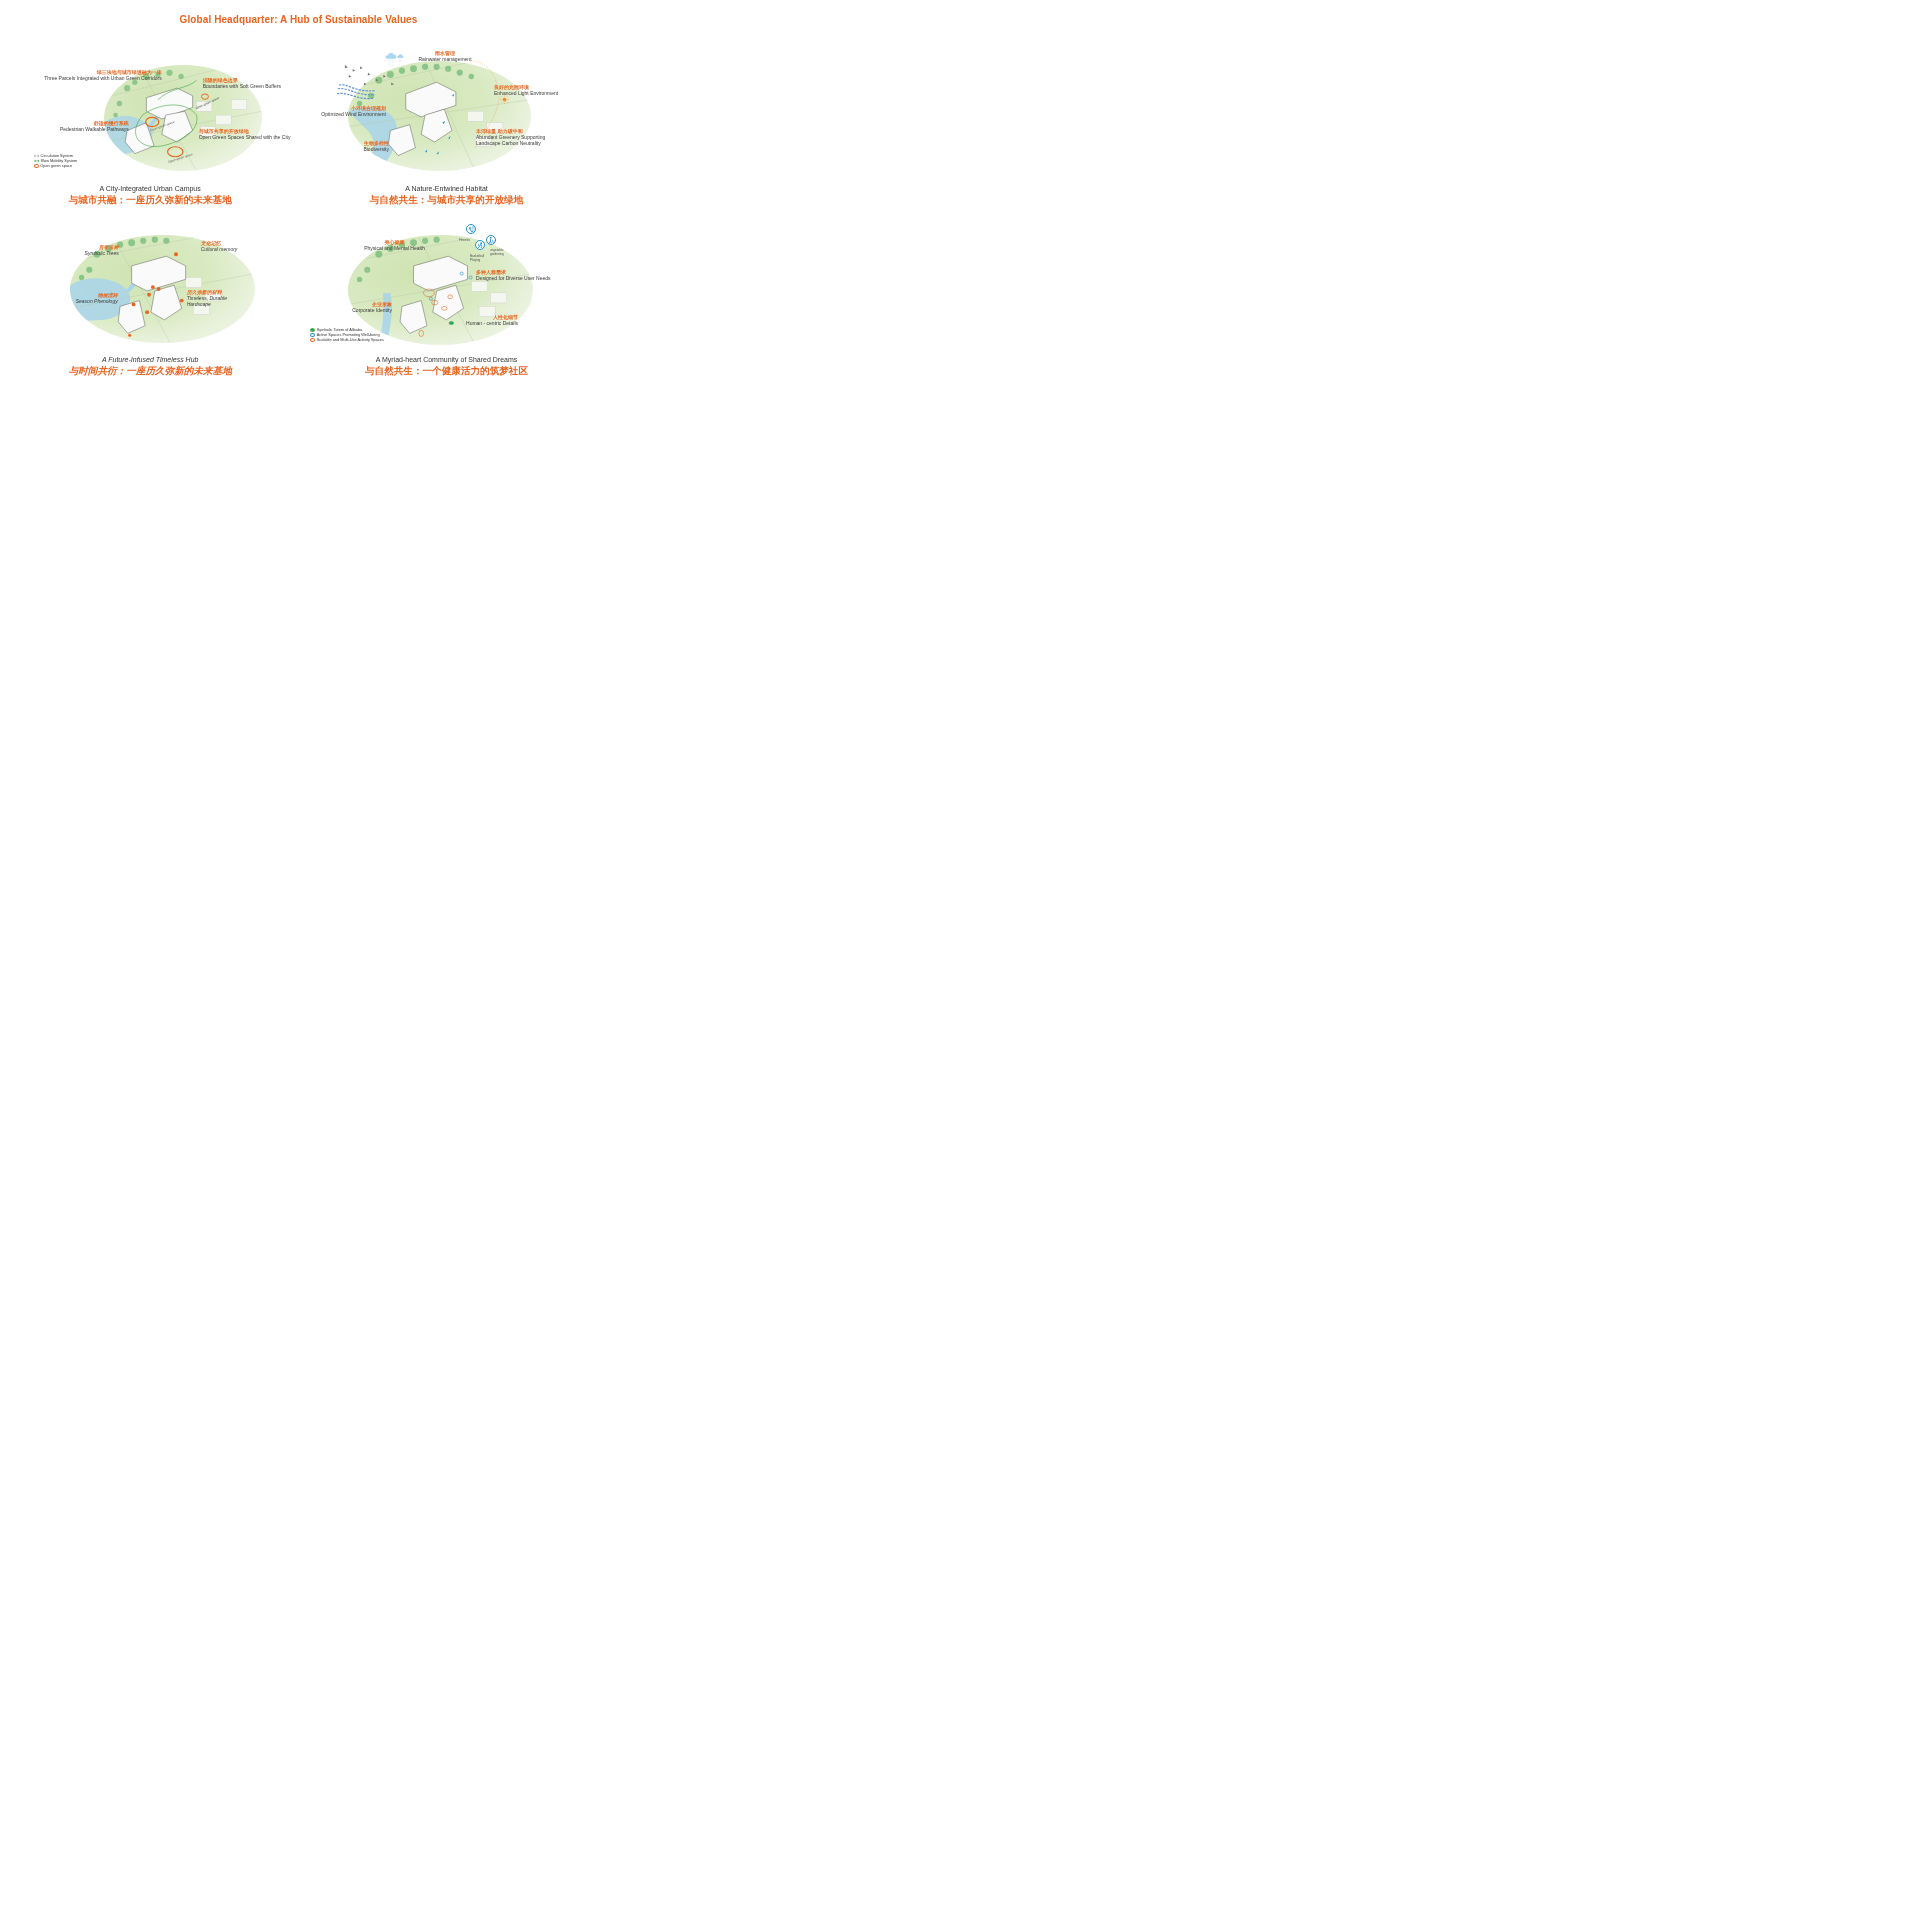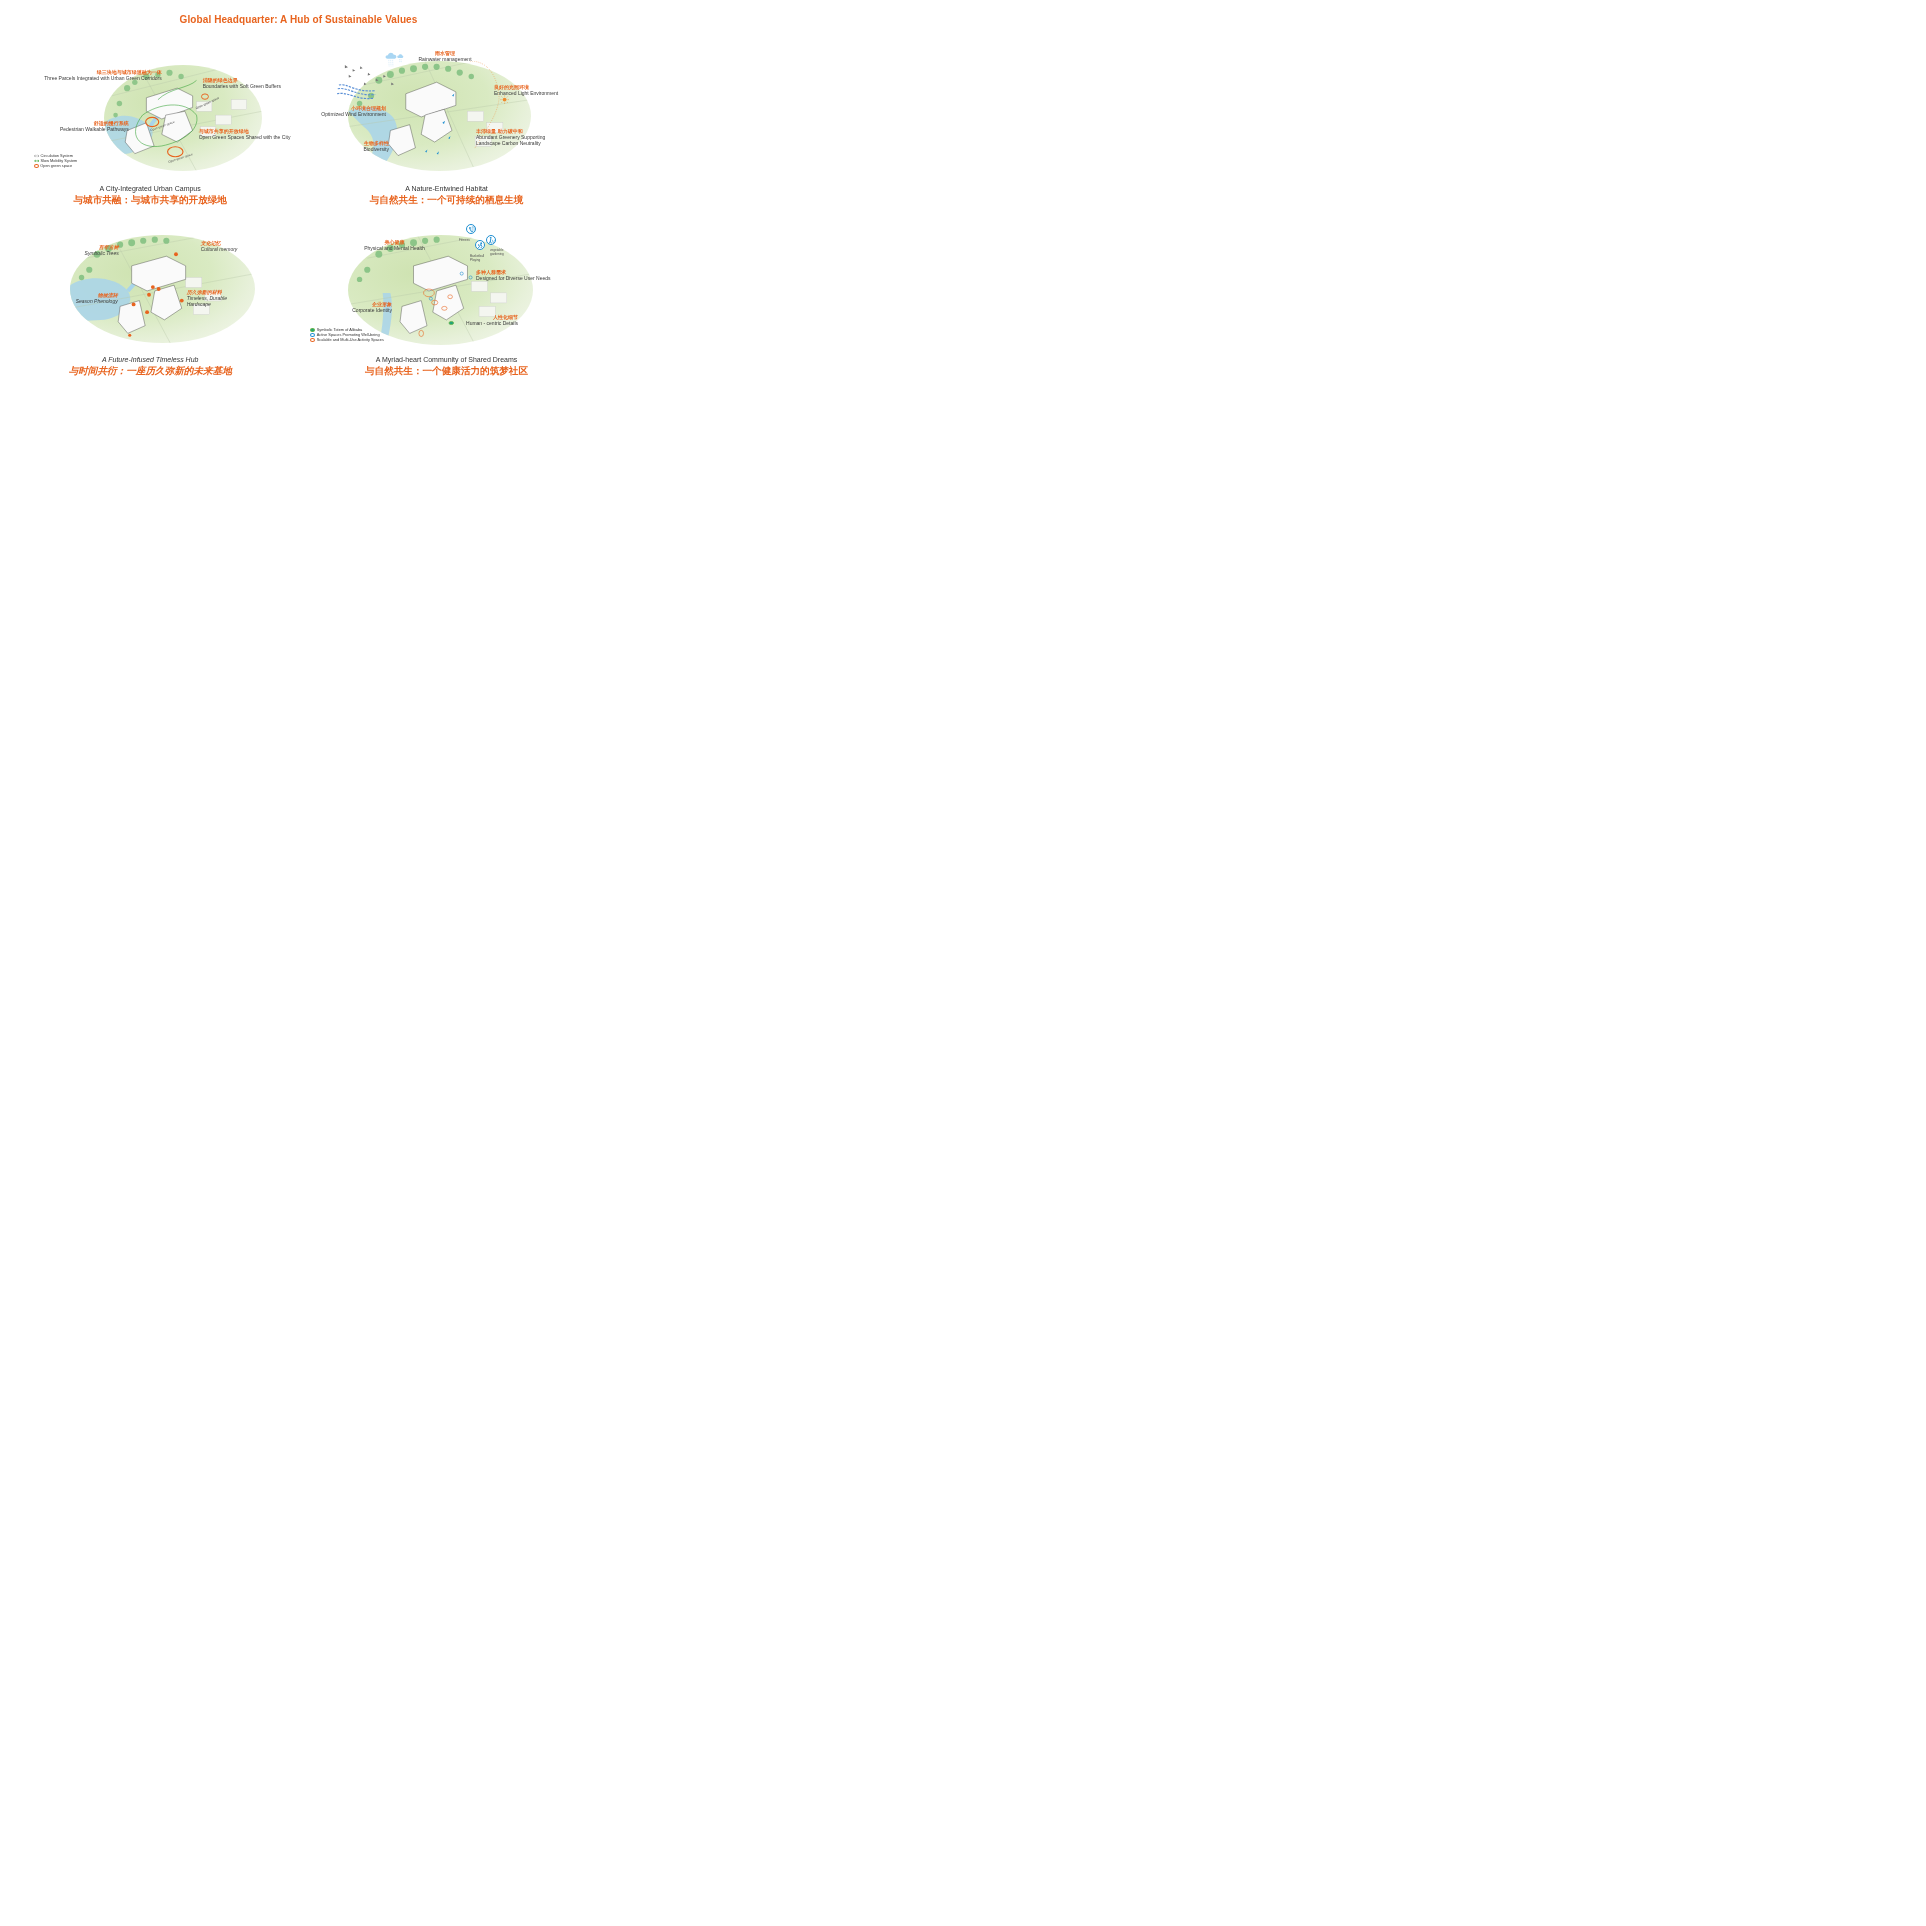--- a/index.html
+++ b/index.html
@@ -103,21 +103,21 @@
       </span>
       <span>Slow Mobility System</span>
     </div>
     <div class="row">
       <span class="ring" style="border:0.8px solid #e8641f;width:5px;height:4.2px;"></span>
       <span>Open green space</span>
     </div>
   </div>
 
   <div class="cap-en" style="top:139px;">A City-Integrated Urban Campus</div>
-  <div class="cap-zh" style="top:148px;">与城市共融：与城市共享的开放绿地</div>
+  <div class="cap-zh" style="top:148px;">与城市共融：一座历久弥新的未来基地</div>
 </div>
 
 <div class="panel p2">
   <div class="map" style="left:44px;top:15.4px;width:183px;height:110px;">
     <svg viewBox="0 0 475 285" preserveAspectRatio="none">
       <path d="M0,130 C50,110 100,120 120,150 C140,190 120,240 80,285 L40,285 C70,240 80,200 40,170 Z" fill="#a8d4ea" opacity="0.85"></path>
       <path d="M50,60 L330,0" stroke="#b8c9a8" stroke-width="1"></path>
       <path d="M0,170 L475,100" stroke="#b8c9a8" stroke-width="1"></path>
       <path d="M200,0 L330,285" stroke="#b8c9a8" stroke-width="1"></path>
       <rect x="310" y="130" width="42" height="26" fill="#f4f6f0" stroke="#ccc"></rect>
@@ -212,21 +212,21 @@
   <div class="anno" style="left:172px;top:82px;">
     <div class="zh">丰沛绿量 助力碳中和</div>
     <div class="en" style="white-space:normal;width:85px;">Abundant Greenery Supporting Landscape Carbon Neutrality</div>
   </div>
   <div class="anno r" style="left:46px;top:94px;width:39px;">
     <div class="zh">生物多样性</div>
     <div class="en">Biodiversity</div>
   </div>
 
   <div class="cap-en" style="top:139px;">A Nature-Entwined Habitat</div>
-  <div class="cap-zh" style="top:148px;">与自然共生：一个可持续的栖息生境</div>
+  <div class="cap-zh" style="top:148px;">与自然共生：与城市共享的开放绿地</div>
 </div>
 
 <div class="panel p3">
   <div class="map" style="left:62px;top:15.4px;width:185px;height:108px;">
     <svg viewBox="0 0 480 280" preserveAspectRatio="none">
       <path d="M0,130 C50,100 120,110 150,145 C170,175 140,210 90,220 L0,225 Z" fill="#a8d4ea" opacity="0.85"></path>
       <path d="M150,145 C170,120 200,95 240,70" stroke="#a8d4ea" stroke-width="10" fill="none"></path>
       <path d="M40,60 L360,0" stroke="#b8c9a8" stroke-width="1"></path>
       <path d="M0,190 L480,100" stroke="#b8c9a8" stroke-width="1"></path>
       <path d="M110,0 L260,280" stroke="#b8c9a8" stroke-width="1"></path>

